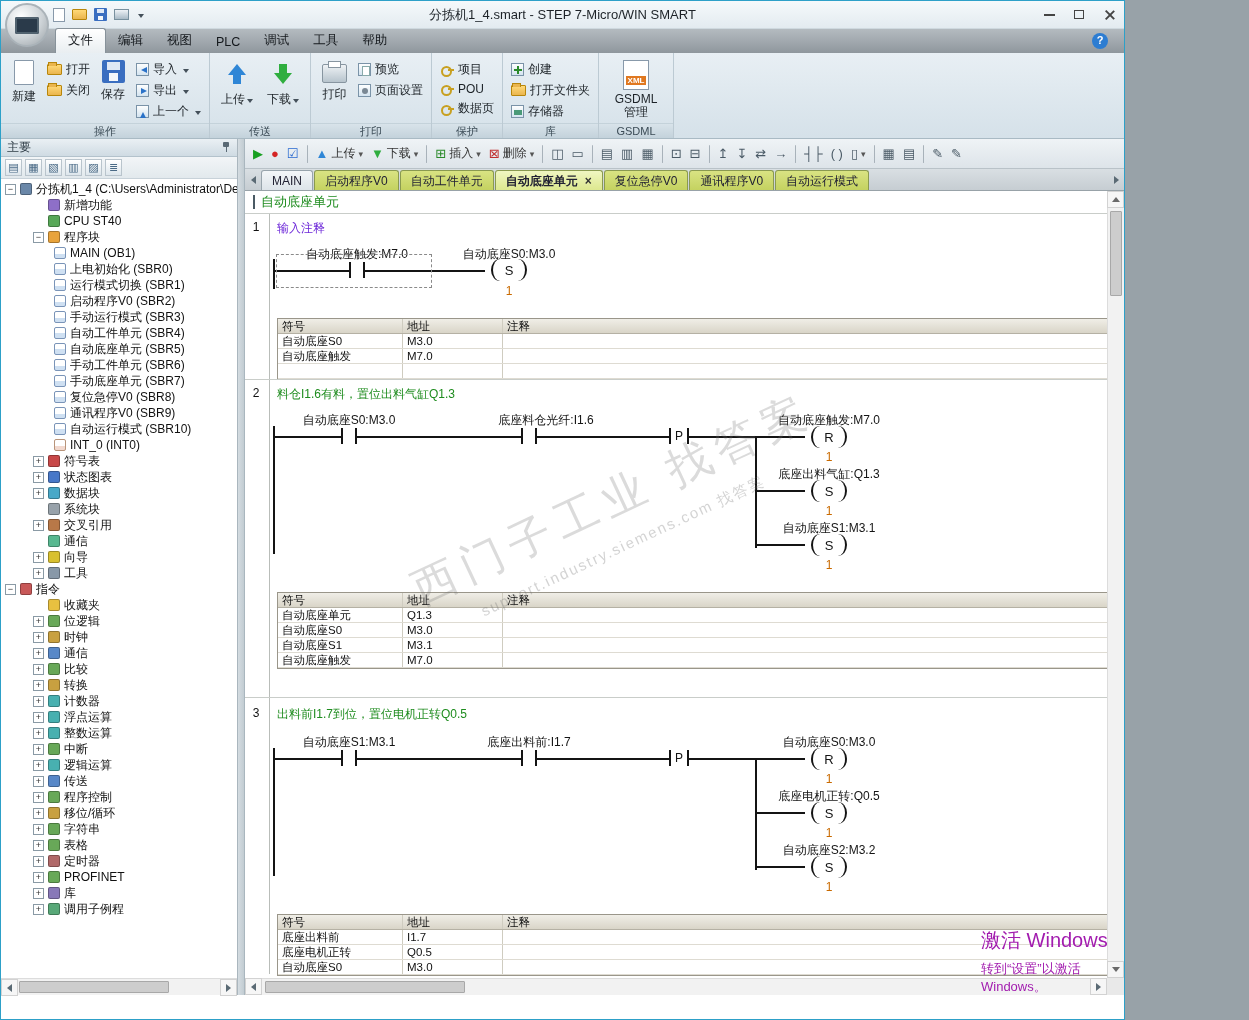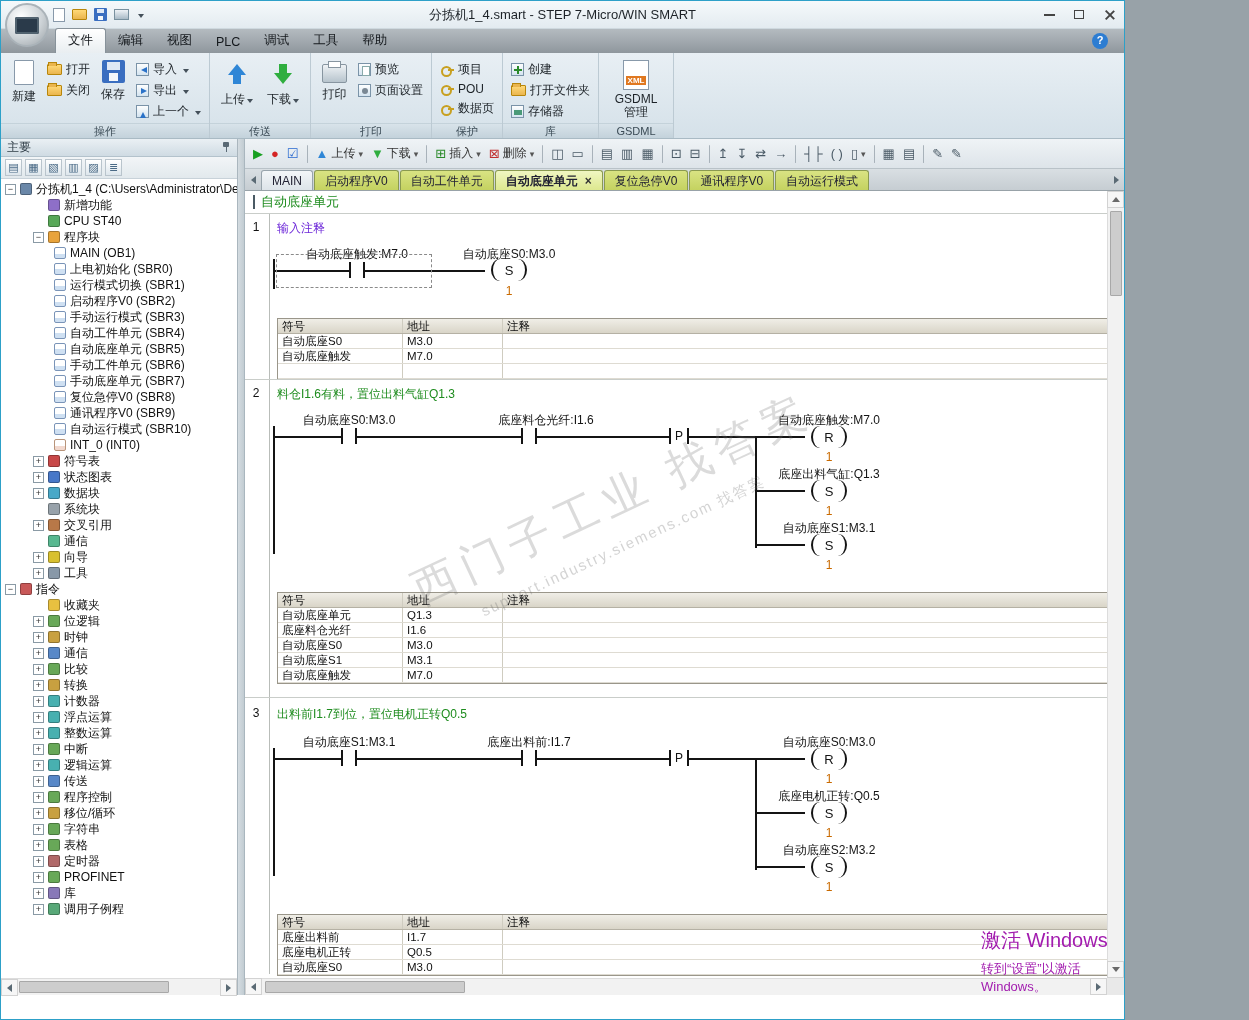--- a/index.html
+++ b/index.html
@@ -891,25 +891,20 @@
             <span class="td c3">注释</span>
           </div>
           <div>
 
           <div class="tr">
                 <span class="td c1">自动底座单元</span>
                 <span class="td c2">Q1.3</span>
                 <span class="td c3"></span>
               </div>
               <div class="tr">
-                <span class="td c1">底座料仓光纤</span>
-                <span class="td c2">I1.6</span>
-                <span class="td c3"></span>
-              </div>
-              <div class="tr">
                 <span class="td c1">自动底座S0</span>
                 <span class="td c2">M3.0</span>
                 <span class="td c3"></span>
               </div>
               <div class="tr">
                 <span class="td c1">自动底座S1</span>
                 <span class="td c2">M3.1</span>
                 <span class="td c3"></span>
               </div>
               <div class="tr">

